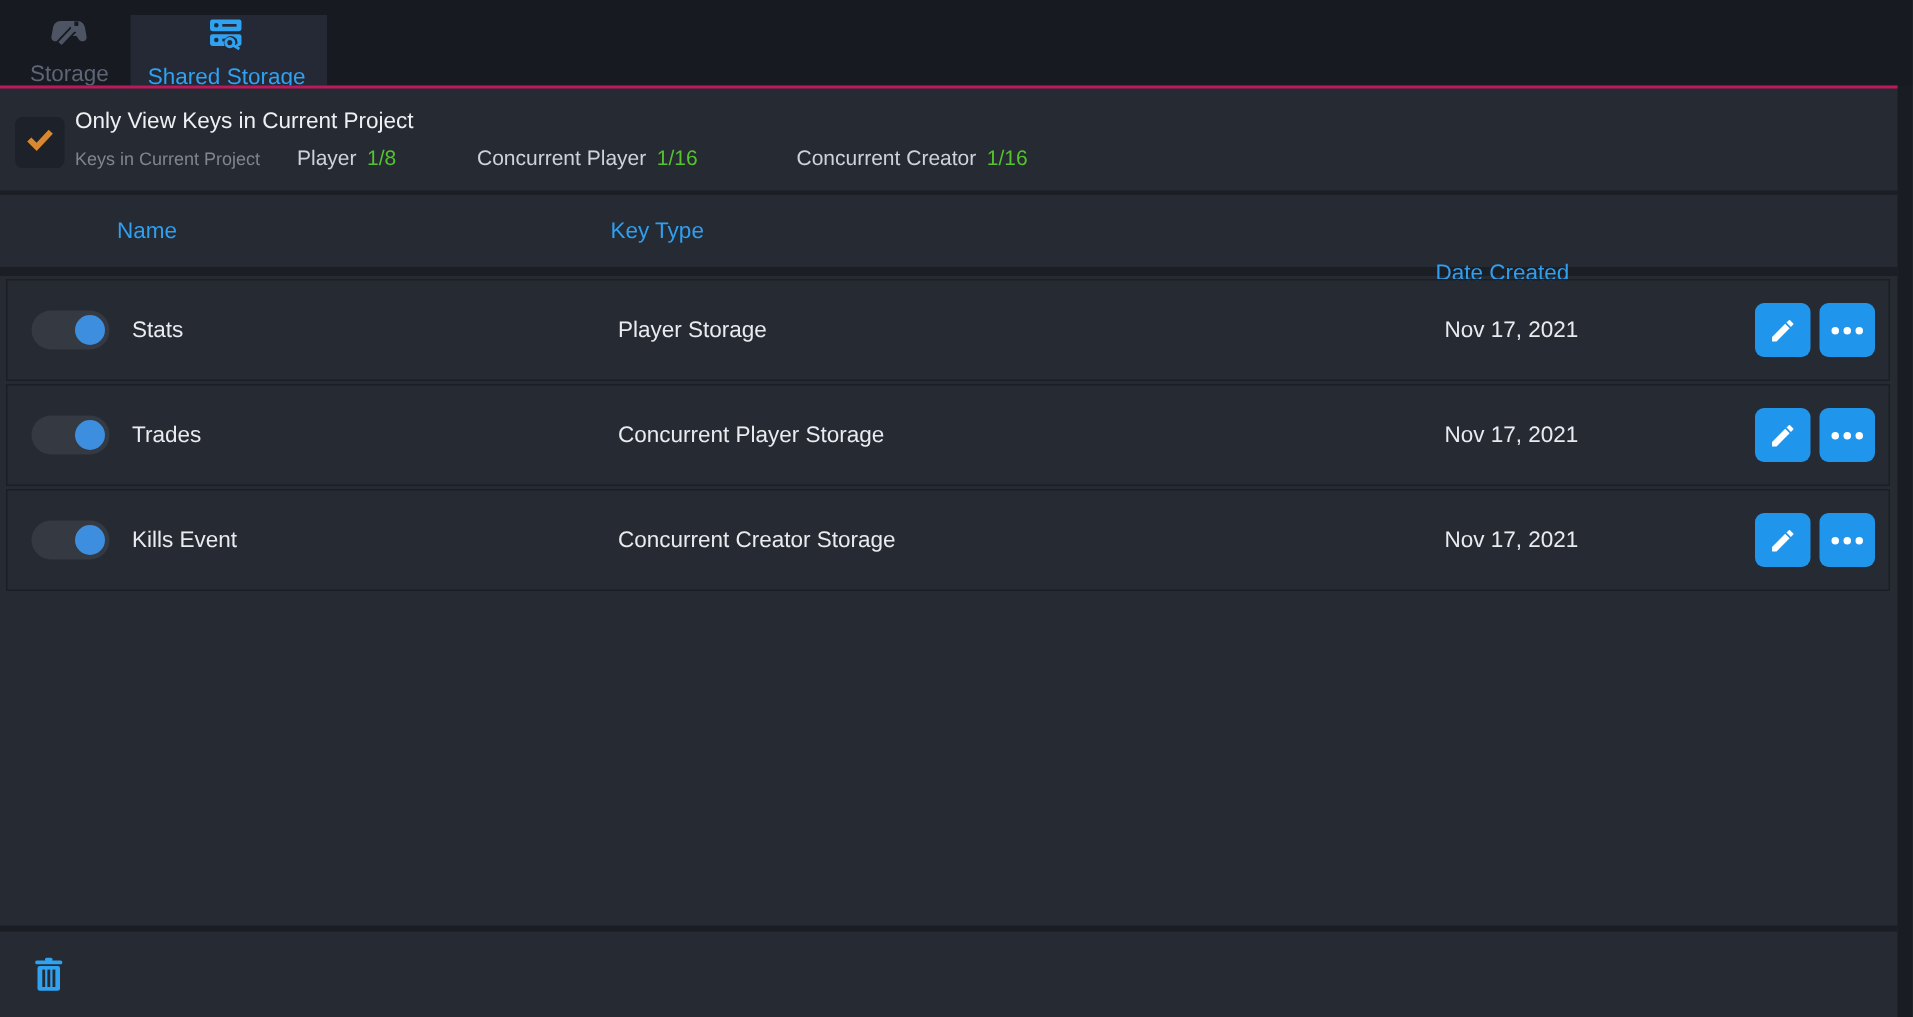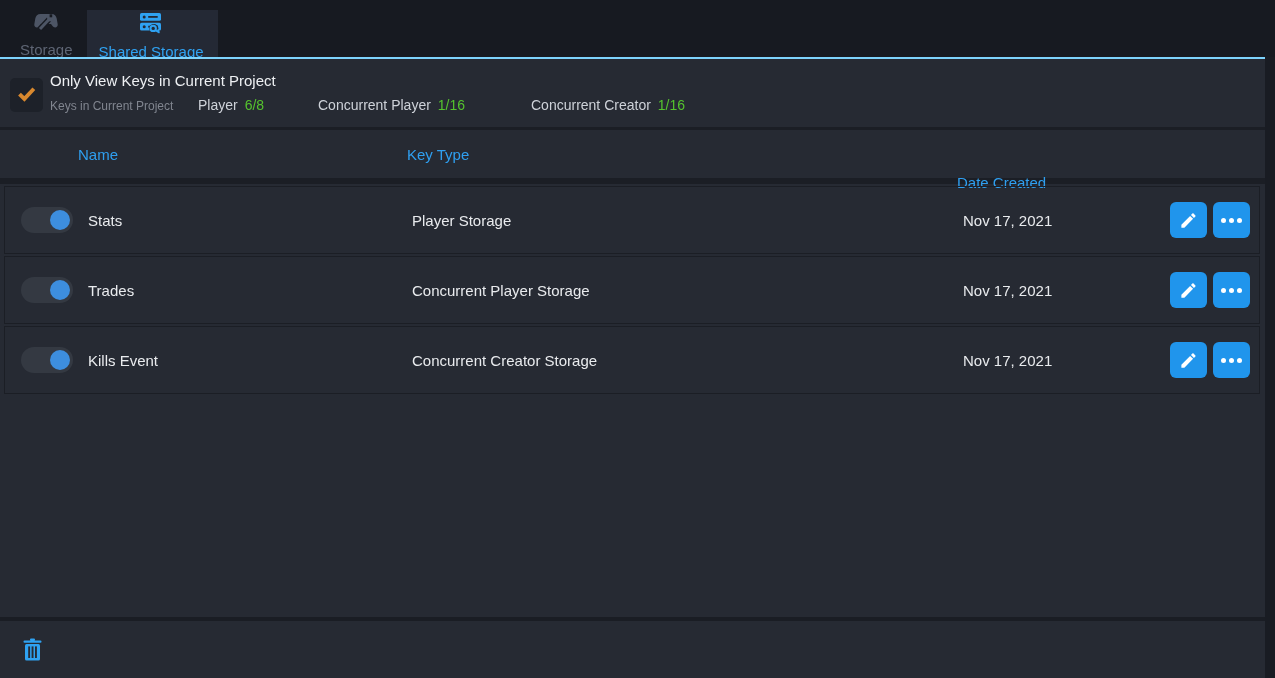--- a/index.html
+++ b/index.html
@@ -22,21 +22,21 @@
   }
   .tab.inactive { color:#5e6574; }
   .tab.active { background:#242935; color:#2fa2f2; }
   .tab-close { font-size:15px; line-height:1; padding:2px; }
   .tab.inactive .tab-close { color:#5e6574; }
   .tab.active .tab-close { color:#2fa2f2; font-weight:bold; }
   .tab-icon { display:flex; align-items:center; }
   
   .content {
     position:absolute; top:57px; left:0; width:1265px; height:621px;
-    background:#262a33; border-top:2px solid #7dd3fc;
+    background:#262a33; border-top:2px solid #be185d;
     display:flex; flex-direction:column;
   }
   
   .header-band { height:68px; position:relative; flex:0 0 auto; }
   .checkbox {
     position:absolute; left:10px; top:19px; width:33px; height:34px;
     background:#1d2129; border-radius:5px;
     display:flex; align-items:center; justify-content:center;
   }
   .hb-title { position:absolute; left:50px; top:13px; font-size:15px; color:#eef0f3; }
@@ -140,21 +140,21 @@
       <span>
         <svg width="21" height="21" viewBox="0 0 24 24">
           <path d="M4 12.6 L9.6 18.2 L20.4 6.6" fill="none" stroke="#d8882e" stroke-width="4.4"></path>
         </svg>
       </span>
     </div>
     <div class="hb-title">Only View Keys in Current Project</div>
     <div class="hb-sub" style="left:50px;">Keys in Current Project</div>
     <div class="quota quota0">
       <span>Player</span>
-      <span class="q-val">6/8</span>
+      <span class="q-val">1/8</span>
     </div>
     <div class="quota quota1">
       <span>Concurrent Player</span>
       <span class="q-val">1/16</span>
     </div>
     <div class="quota quota2">
       <span>Concurrent Creator</span>
       <span class="q-val">1/16</span>
     </div>
   </div>

